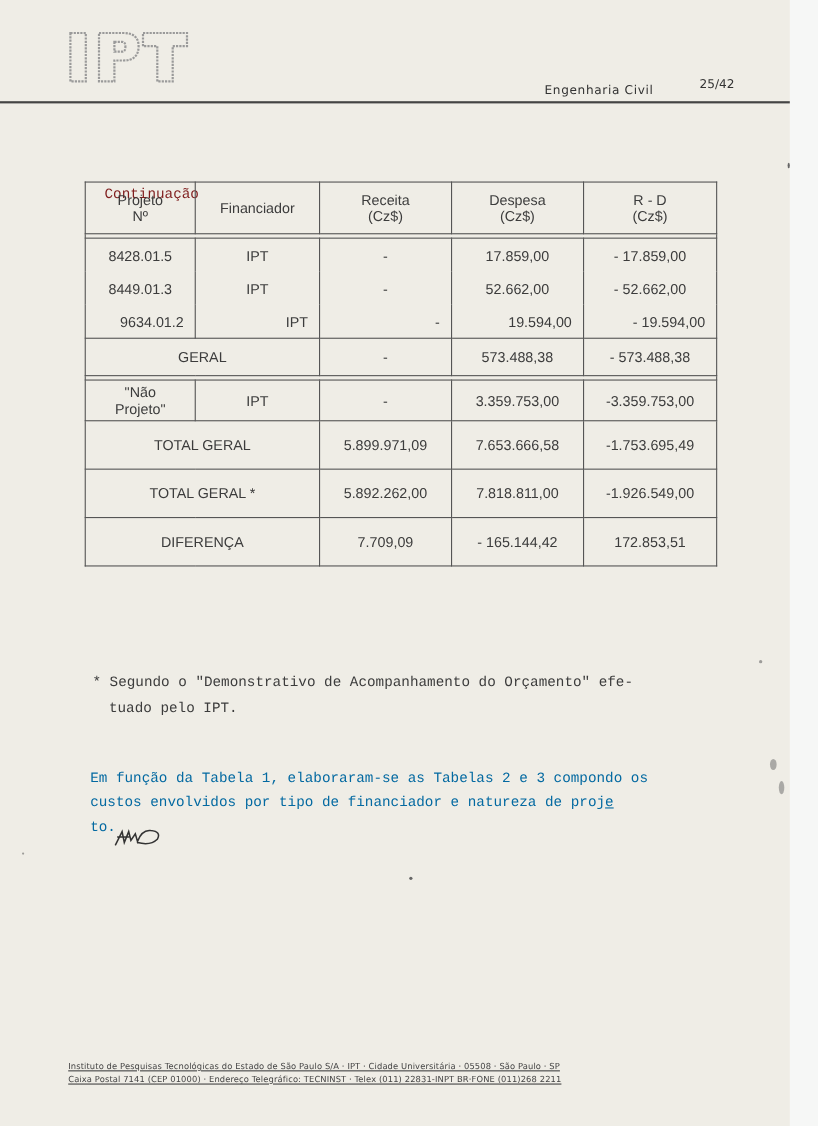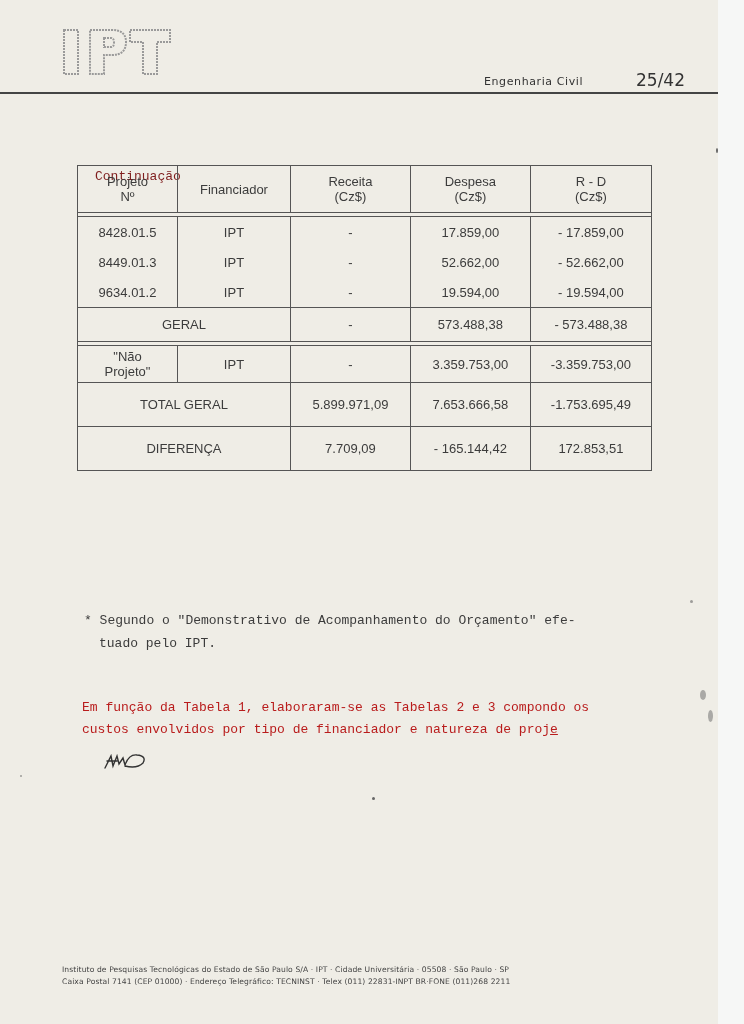--- a/index.html
+++ b/index.html
@@ -16,26 +16,26 @@
   .edge {
     position: absolute; left: 718px; top: 0; width: 26px; height: 1024px;
     background: #f6f7f6;
   }
   .logo {
     position: absolute; left: 62px; top: 28px; height: 46px;
     display: flex; gap: 6px;
   }
   .logo svg { display: block; }
   .hdr-dept {
-    position: absolute; left: 484px; top: 75px;
+    position: absolute; left: 495px; top: 75px;
     font-family: "DejaVu Sans", sans-serif; font-size: 11px; letter-spacing: 0.6px; color: #333;
   }
   .hdr-page {
     position: absolute; left: 636px; top: 70px;
-    font-family: "DejaVu Sans", sans-serif; font-size: 17px; color: #333;
+    font-family: "DejaVu Sans", sans-serif; font-size: 11px; color: #333;
   }
   .hdr-rule {
     position: absolute; left: 0; top: 92px; width: 718px; height: 0;
     border-top: 2px solid #444;
   }
   .mono { font-family: "Liberation Mono", "DejaVu Sans Mono", monospace; }
   .continuacao {
     position: absolute; left: 95px; top: 140px; font-size: 13px; color: #7f1d1d; margin-top: 29px;
   }
   table.main {
@@ -50,42 +50,43 @@
   }
   table.main th { height: 46px; }
   .c1 { width: 80px; }
   .c2 { width: 93px; }
   .c3 { width: 100px; }
   .c4 { width: 100px; }
   .c5 { width: 101px; }
   tr.sep td { height: 3px; padding: 0; border-left: 1px solid #555; border-right: 1px solid #555; }
   tr.proj td { height: 30px; border-top: none; border-bottom: none; }
   tr.proj.first td { border-top: 1px solid #555; }
-  tr.proj.last td { border-bottom: 1px solid #555; }
+  tr.proj.last td { border-bottom: 1px solid #555; text-align: right; }
   td.num { text-align: right; }
   tr.total td { height: 33px; }
   tr.misc td { height: 36px; }
   tr.big td { height: 43px; }
   td.dash { text-align: center; }
   .footnote {
     position: absolute; left: 84px; top: 609px; font-size: 13px; line-height: 23px; color: #3c3c3c;
   }
   .footnote .l2 { padding-left: 15px; }
   .para {
-    position: absolute; left: 82px; top: 697px; font-size: 13px; line-height: 22px; color: #b91c1c;
+    position: absolute; left: 82px; top: 697px; font-size: 13px; line-height: 22px; color: #0369a1;
     width: 570px;
   }
   .para .u { text-decoration: underline; }
   .sig {
     position: absolute; left: 103px; top: 750px;
   }
   .footer {
     position: absolute; left: 62px; top: 964px;
     font-family: "DejaVu Sans", sans-serif; font-size: 7.6px; line-height: 12px; color: #444;
     letter-spacing: 0.1px;
+    text-decoration: underline;
   }
   .speck { position: absolute; background: #666; border-radius: 50%; }
 </style>
 </head>
 <body>
 
 <div class="paper"></div>
 <div class="edge"></div>
 
 <div class="logo">
@@ -160,36 +161,43 @@
       <td class="num">-3.359.753,00</td>
     </tr>
 
     <tr class="big">
       <td colspan="2">TOTAL GERAL</td>
       <td class="num">5.899.971,09</td>
       <td class="num">7.653.666,58</td>
       <td class="num">-1.753.695,49</td>
     </tr>
     <tr class="big">
+      <td colspan="2">TOTAL GERAL *</td>
+      <td class="num">5.892.262,00</td>
+      <td class="num">7.818.811,00</td>
+      <td class="num">-1.926.549,00</td>
+    </tr>
+    <tr class="big">
       <td colspan="2">DIFERENÇA</td>
       <td class="num">7.709,09</td>
       <td class="num">- 165.144,42</td>
       <td class="num">172.853,51</td>
     </tr>
   </tbody>
 </table>
 
 <div class="footnote mono">
   <div>* Segundo o "Demonstrativo de Acompanhamento do Orçamento" efe-</div>
   <div class="l2">tuado pelo IPT.</div>
 </div>
 
 <div class="para mono">
   <div>Em função da Tabela 1, elaboraram-se as Tabelas 2  e 3 compondo os</div>
   <div><span>custos envolvidos por tipo de financiador  e  natureza  de  proj</span><span class="u">e</span></div>
+  <div>to.</div>
 </div>
 
 <div class="sig">
   <svg width="46" height="22" viewBox="0 0 46 22">
     <path d="M2 18 L8 6 L10 16 L14 6 L16 14 L20 8 L22 15 Q26 4 34 5 Q44 6 40 13 Q34 19 22 16 M4 11 L14 11" fill="none" stroke="#333" stroke-width="1.4" stroke-linecap="round"></path>
   </svg>
 </div>
 
 <div class="footer">
   <div>Instituto de Pesquisas Tecnológicas do Estado de São Paulo S/A · IPT · Cidade Universitária · 05508 · São Paulo · SP</div>

